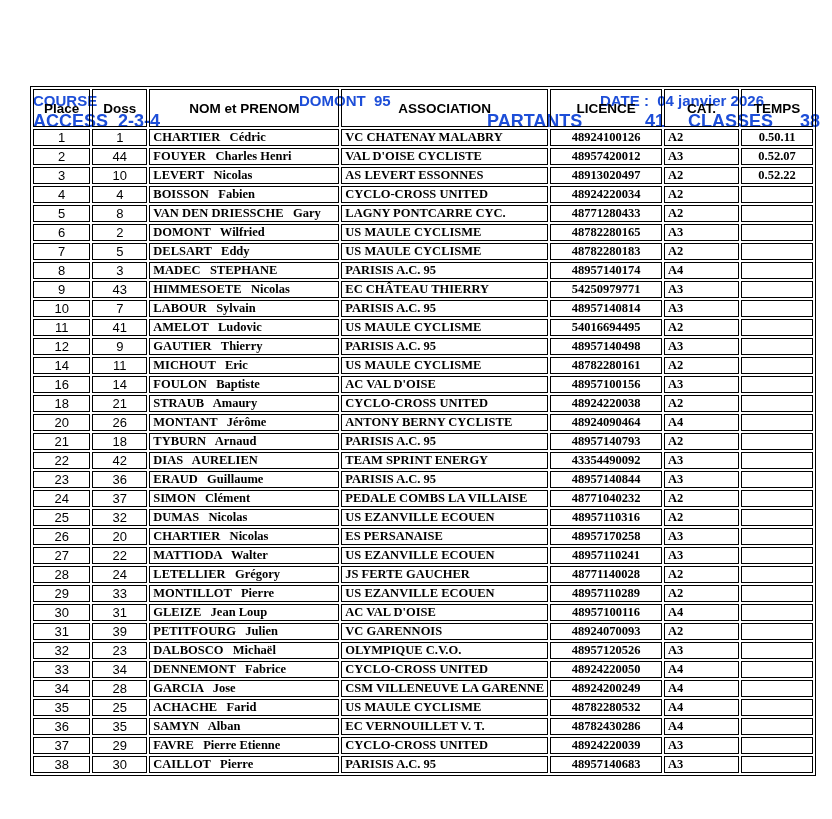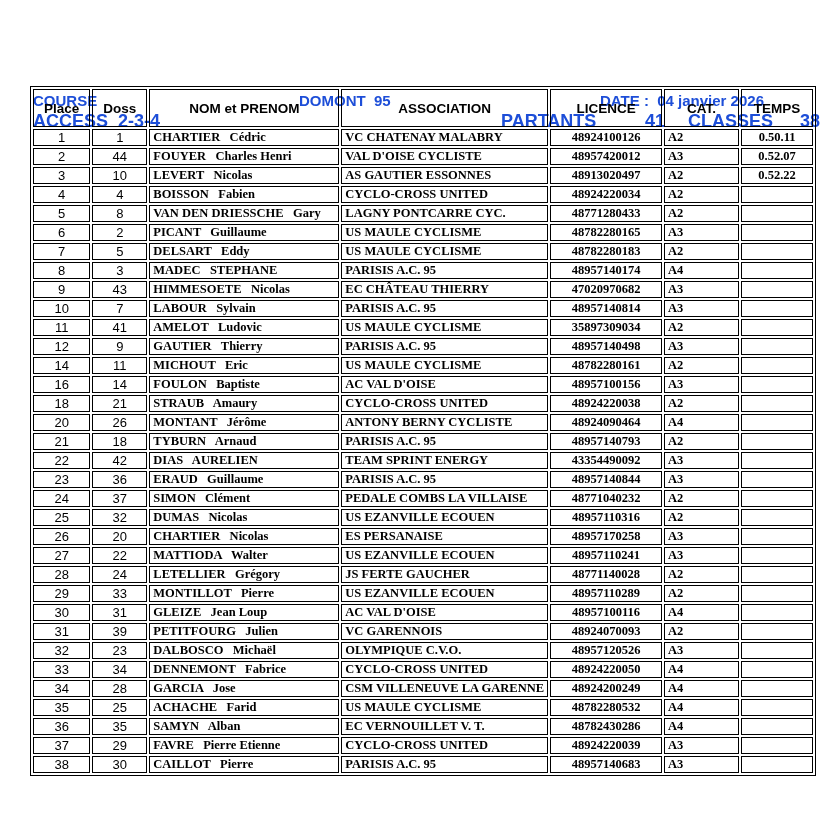--- a/index.html
+++ b/index.html
@@ -21,21 +21,21 @@
   }
   .hdr-line2 span {
     top: 70px;
     font-size: 18px;
     font-weight: bold;
   }
   #course-label   { left: 33px;  }
   #event-title    { left: 299px; }
   #date-label     { left: 600px; }
   #access-label   { left: 33px;  }
-  #partants-label { left: 501px; }
+  #partants-label { left: 487px; }
   #partants-value { left: 645px; }
   #classes-label  { left: 688px; }
   #classes-value  { left: 800px; }
 
   table.results {
     position: absolute;
     top: 86px;
     left: 30px;
     border-collapse: separate;
     border-spacing: 2px;
@@ -138,21 +138,21 @@
       <td class="serif assoc-cell">VAL D'OISE CYCLISTE</td>
       <td class="serif licence-cell">48957420012</td>
       <td class="serif cat-cell">A3</td>
       <td class="serif temps-cell">0.52.07</td>
     </tr>
 
     <tr>
       <td class="num place-cell">3</td>
       <td class="num doss-cell">10</td>
       <td class="serif name-cell">LEVERT   Nicolas</td>
-      <td class="serif assoc-cell">AS GAUTIER ESSONNES</td>
+      <td class="serif assoc-cell">AS LEVERT ESSONNES</td>
       <td class="serif licence-cell">48913020497</td>
       <td class="serif cat-cell">A2</td>
       <td class="serif temps-cell">0.52.22</td>
     </tr>
 
     <tr>
       <td class="num place-cell">4</td>
       <td class="num doss-cell">4</td>
       <td class="serif name-cell">BOISSON   Fabien</td>
       <td class="serif assoc-cell">CYCLO-CROSS UNITED</td>
@@ -167,21 +167,21 @@
       <td class="serif name-cell">VAN DEN DRIESSCHE   Gary</td>
       <td class="serif assoc-cell">LAGNY PONTCARRE CYC.</td>
       <td class="serif licence-cell">48771280433</td>
       <td class="serif cat-cell">A2</td>
       <td class="serif temps-cell"></td>
     </tr>
 
     <tr>
       <td class="num place-cell">6</td>
       <td class="num doss-cell">2</td>
-      <td class="serif name-cell">PICANT   Guillaume</td>
+      <td class="serif name-cell">DOMONT   Wilfried</td>
       <td class="serif assoc-cell">US MAULE CYCLISME</td>
       <td class="serif licence-cell">48782280165</td>
       <td class="serif cat-cell">A3</td>
       <td class="serif temps-cell"></td>
     </tr>
 
     <tr>
       <td class="num place-cell">7</td>
       <td class="num doss-cell">5</td>
       <td class="serif name-cell">DELSART   Eddy</td>
@@ -199,41 +199,41 @@
       <td class="serif licence-cell">48957140174</td>
       <td class="serif cat-cell">A4</td>
       <td class="serif temps-cell"></td>
     </tr>
 
     <tr>
       <td class="num place-cell">9</td>
       <td class="num doss-cell">43</td>
       <td class="serif name-cell">HIMMESOETE   Nicolas</td>
       <td class="serif assoc-cell">EC CHÂTEAU THIERRY</td>
-      <td class="serif licence-cell">47020970682</td>
+      <td class="serif licence-cell">54250979771</td>
       <td class="serif cat-cell">A3</td>
       <td class="serif temps-cell"></td>
     </tr>
 
     <tr>
       <td class="num place-cell">10</td>
       <td class="num doss-cell">7</td>
       <td class="serif name-cell">LABOUR   Sylvain</td>
       <td class="serif assoc-cell">PARISIS A.C. 95</td>
       <td class="serif licence-cell">48957140814</td>
       <td class="serif cat-cell">A3</td>
       <td class="serif temps-cell"></td>
     </tr>
 
     <tr>
       <td class="num place-cell">11</td>
       <td class="num doss-cell">41</td>
       <td class="serif name-cell">AMELOT   Ludovic</td>
       <td class="serif assoc-cell">US MAULE CYCLISME</td>
-      <td class="serif licence-cell">35897309034</td>
+      <td class="serif licence-cell">54016694495</td>
       <td class="serif cat-cell">A2</td>
       <td class="serif temps-cell"></td>
     </tr>
 
     <tr>
       <td class="num place-cell">12</td>
       <td class="num doss-cell">9</td>
       <td class="serif name-cell">GAUTIER   Thierry</td>
       <td class="serif assoc-cell">PARISIS A.C. 95</td>
       <td class="serif licence-cell">48957140498</td>

